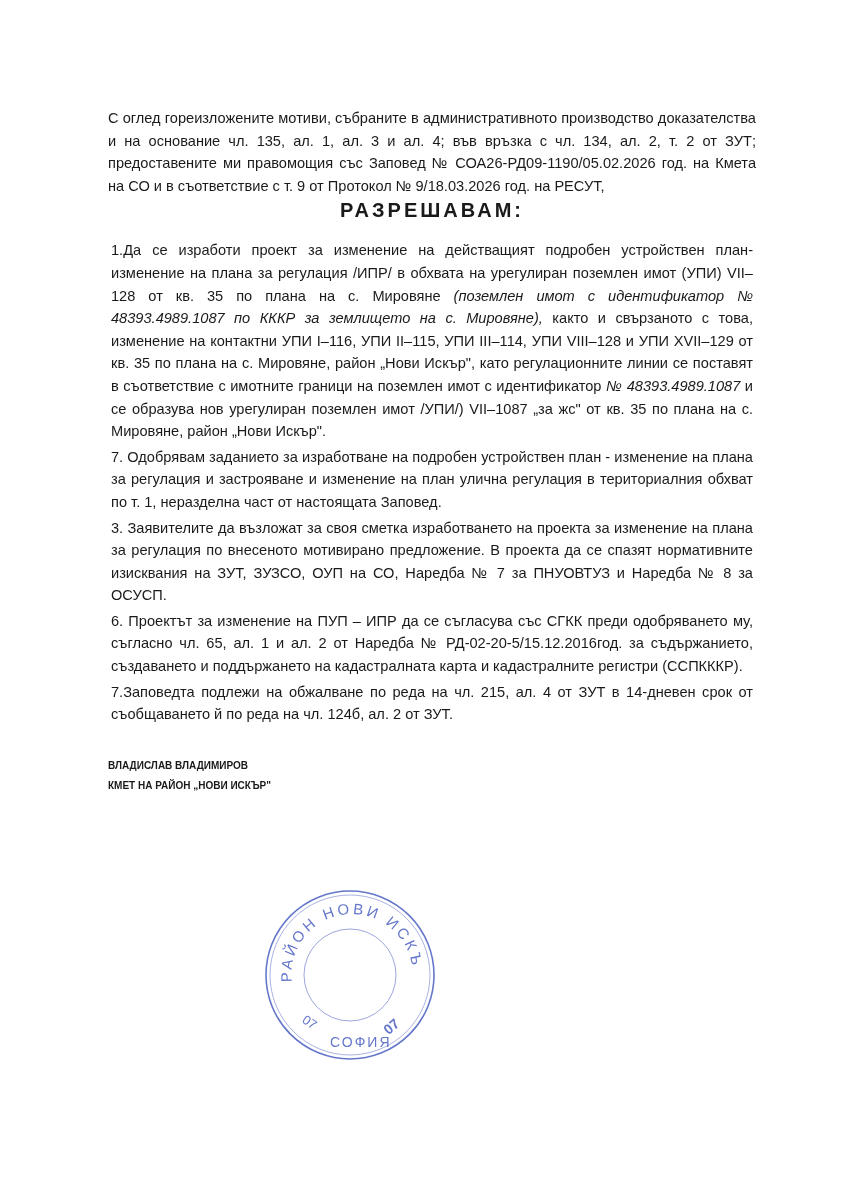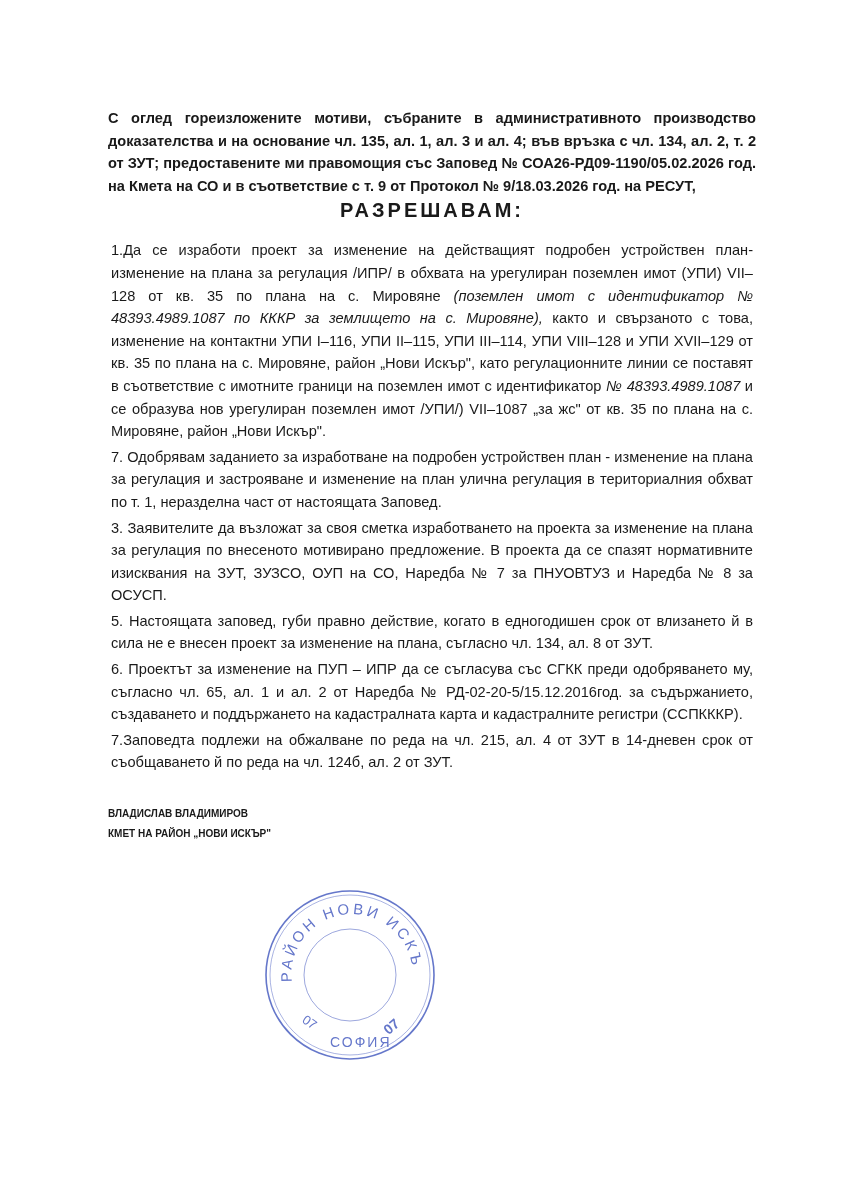--- a/index.html
+++ b/index.html
@@ -2,21 +2,21 @@
 <html><head>
 <meta charset="utf-8">
 <style>
   html, body { margin: 0; padding: 0; background: #ffffff; }
   body { width: 849px; height: 1200px; position: relative; overflow: hidden; }
   .page {
     position: absolute; left: 108px; top: 107px; width: 648px;
     font-family: "Liberation Sans", sans-serif;
     font-size: 14.6px; line-height: 22.6px; color: #1a1a1a;
   }
-  .p { margin: 0; text-align: justify; font-weight: bold; }
+  .p { margin: 0; text-align: justify; }
   .heading {
     text-align: center; font-weight: bold; letter-spacing: 3px;
     font-size: 20px; margin: 2px 0 18px 0; line-height: 22px;
   }
   .it { font-style: italic; }
   .item { margin: 3px; text-align: justify; }
   .sig { margin-top: 30px; font-weight: bold; font-size: 10px; line-height: 20px; }
   .stamp {
     position: absolute; left: 262px; top: 887px; width: 176px; height: 176px;
   }
@@ -27,21 +27,20 @@
 </head>
 <body>
 
 <div class="page">
   <p class="p">С оглед гореизложените мотиви, събраните в административното производство доказателства и на основание чл. 135, ал. 1, ал. 3 и ал. 4; във връзка с чл. 134, ал. 2, т. 2 от ЗУТ; предоставените ми правомощия със Заповед № СОА26-РД09-1190/05.02.2026 год. на Кмета на СО и в съответствие с т. 9 от Протокол № 9/18.03.2026 год. на РЕСУТ,</p>
   <div class="heading">РАЗРЕШАВАМ:</div>
 
   <p class="item"><span>1.Да се изработи проект за изменение на действащият подробен устройствен план- изменение на плана за регулация /ИПР/ в обхвата на урегулиран поземлен имот (УПИ) VII–128 от кв. 35 по плана на с. Мировяне </span><span class="it">(поземлен имот с идентификатор № 48393.4989.1087 по КККР за землището на с. Мировяне),</span><span> както и свързаното с това, изменение на контактни УПИ I–116, УПИ II–115, УПИ III–114, УПИ VIII–128 и УПИ XVII–129 от кв. 35 по плана на с. Мировяне, район „Нови Искър", като регулационните линии се поставят в съответствие с имотните граници на поземлен имот с идентификатор </span><span class="it">№ 48393.4989.1087</span><span> и се образува нов урегулиран поземлен имот /УПИ/) VII–1087 „за жс" от кв. 35 по плана на с. Мировяне, район „Нови Искър".</span></p>
   <p class="item"> 7. Одобрявам заданието за изработване на подробен устройствен план - изменение на плана за регулация и застрояване и изменение на план улична регулация в териториалния обхват по т. 1, неразделна част от настоящата Заповед.</p>
   <p class="item">3. Заявителите да възложат за своя сметка изработването на проекта за изменение на плана за регулация по внесеното мотивирано предложение. В проекта да се спазят нормативните изисквания на ЗУТ, ЗУЗСО, ОУП на СО, Наредба № 7 за ПНУОВТУЗ и Наредба № 8 за ОСУСП.</p>
-  <p class="item">5. Настоящата заповед, губи правно действие, когато в едногодишен срок от влизането й в сила не е внесен проект за изменение на плана, съгласно чл. 134, ал. 8 от ЗУТ.</p>
   <p class="item">6. Проектът за изменение на ПУП – ИПР да се съгласува със СГКК преди одобряването му, съгласно чл. 65, ал. 1 и ал. 2 от Наредба № РД-02-20-5/15.12.2016год. за съдържанието, създаването и поддържането на кадастралната карта и кадастралните регистри (ССПКККР).</p>
   <p class="item">7.Заповедта подлежи на обжалване по реда на чл. 215, ал. 4 от ЗУТ в 14-дневен срок от съобщаването й по реда на чл. 124б, ал. 2 от ЗУТ.</p>
 
   <div class="sig">
     <div>ВЛАДИСЛАВ ВЛАДИМИРОВ</div>
     <div>КМЕТ НА РАЙОН „НОВИ ИСКЪР"</div>
   </div>
 </div>
 
 <div class="mask" style="left:320px; top:895px; width:68px; height:150px;"></div>

